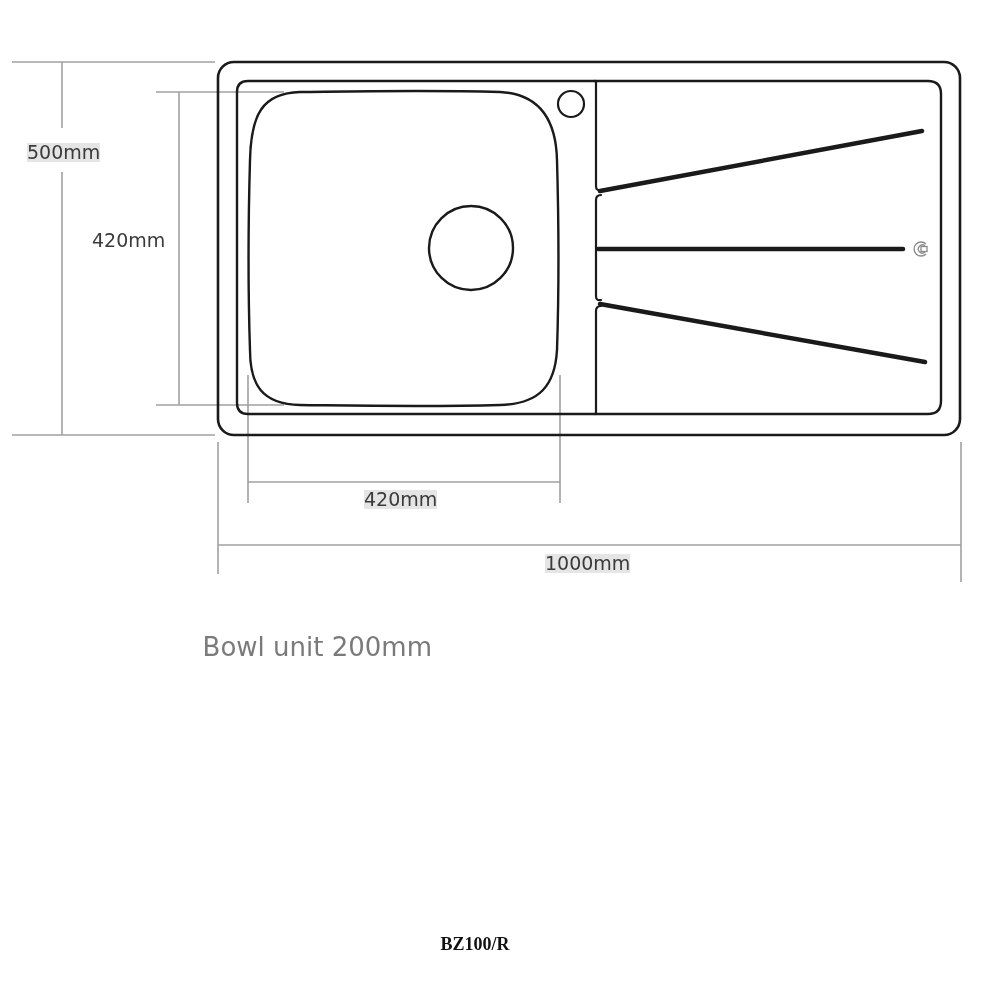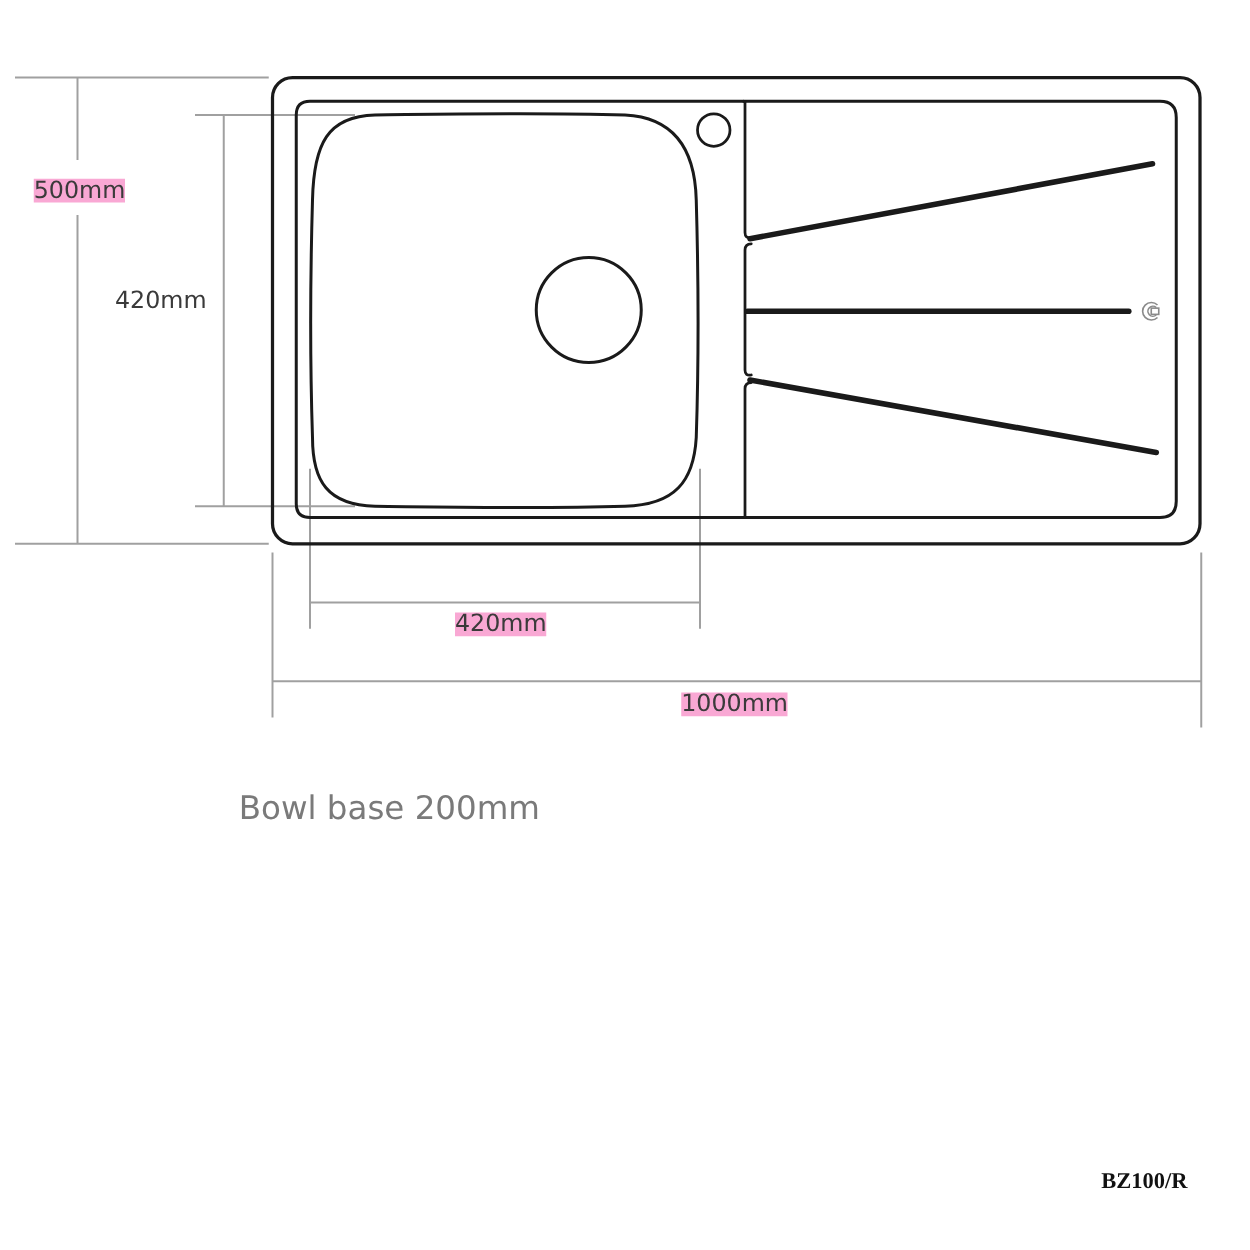--- a/index.html
+++ b/index.html
@@ -3,39 +3,39 @@
   <meta charset="utf-8">
   <style>
     html, body { margin: 0; padding: 0; background: #ffffff; }
     body { width: 1000px; height: 1000px; position: relative; overflow: hidden; }
     .canvas { position: absolute; left: 0; top: 0; width: 1000px; height: 1000px; }
     .dim-label {
       position: absolute;
       font-family: "DejaVu Sans", sans-serif;
       font-size: 19px;
       color: #3a3a3a;
-      background: #f9a8d4;
+      background: #e5e5e5;
       white-space: nowrap;
       line-height: 1;
     }
     .spec {
       position: absolute;
       right: 568px;
       font-family: "DejaVu Sans", sans-serif;
       font-size: 26px;
       color: #7a7a7a;
       white-space: nowrap;
       line-height: 1;
       text-align: right;
     }
     .model {
       position: absolute;
       left: 0; width: 950px;
       top: 934px;
-      text-align: right;
+      text-align: center;
       font-family: "Liberation Serif", "DejaVu Serif", serif;
       font-weight: bold;
       font-size: 18px;
       color: #111111;
     }
   </style>
 </head>
 <body>
 
 <div class="canvas">
@@ -99,17 +99,17 @@
     </g>
   </svg>
 
   
   <span class="dim-label" style="left:27px; top:143px;">500mm</span>
   <span class="dim-label" style="left:92px; top:231px; background:transparent;">420mm</span>
   <span class="dim-label" style="left:364px; top:490px;">420mm</span>
   <span class="dim-label" style="left:545px; top:554px;">1000mm</span>
 
   
-  <div class="spec" style="top:634px;">Bowl base 200mm</div>
+  <div class="spec" style="top:634px;">Bowl unit 200mm</div>
 
   
   <div class="model">BZ100/R</div>
 </div>
 
 </body></html>

